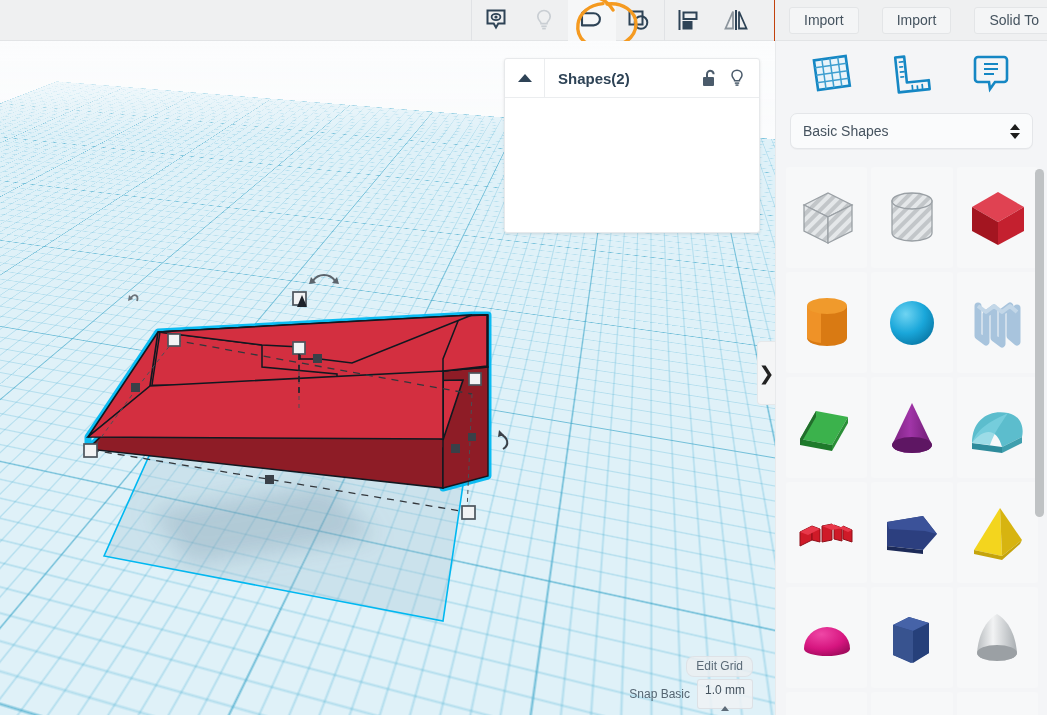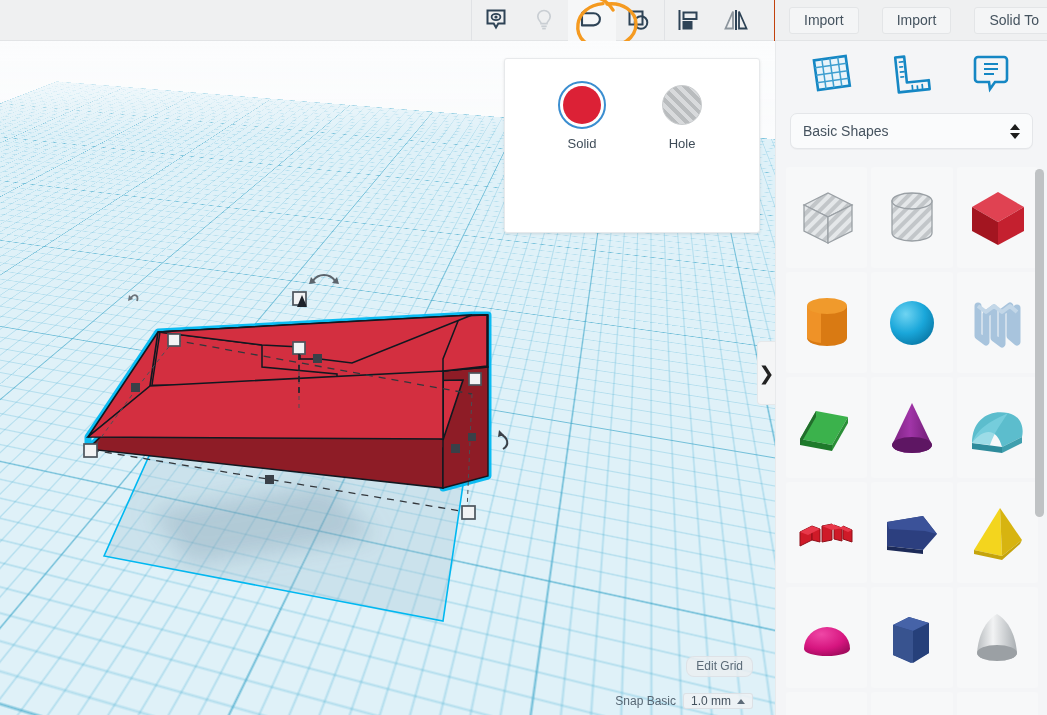--- a/index.html
+++ b/index.html
@@ -89,25 +89,25 @@
     background: rgba(236,238,240,0.82);
     border: 1px solid rgba(215,219,223,0.6); border-radius: 8px;
     font-size: 12px; color: #5a6a77; line-height: 19px;
   }
   #snap-grid-row {
     position: absolute; right: 22px; bottom: 6px;
     display: flex; align-items: center; gap: 7px;
   }
   #snap-grid-label { font-size: 12px; color: #566673; }
   #snap-grid-select {
-    height: 16px; padding: 0 7px;
+    height: 30px; padding: 0 7px;
     background: rgba(240,242,244,0.85);
     border: 1px solid rgba(214,218,222,0.7); border-radius: 3px;
     font-size: 12px; color: #43515d; line-height: 20px;
-    display: flex; align-items: center; gap: 6px;
+    display: flex; align-items: center; gap: 6px; flex-direction: column;
   }
   .tri-up { width: 0; height: 0; border-left: 4px solid transparent; border-right: 4px solid transparent; border-bottom: 5px solid #5d6b78; }
 
   
   #shapes-panel {
     position: absolute; left: 504px; top: 58px; width: 256px; height: 175px;
     background: #ffffff;
     border: 1px solid #e7e9eb;
     border-radius: 3px;
     box-shadow: 0 1px 3px rgba(0,0,0,0.10);
@@ -349,32 +349,35 @@
     <div id="snap-grid-row">
       <span id="snap-grid-label">Snap Basic</span>
       <div id="snap-grid-select">
         <span>1.0 mm</span>
         <span class="tri-up"></span>
       </div>
     </div>
   </div>
 
   <div id="shapes-panel">
-    <div id="shapes-body">
-      <div class="swatch-col">
-        <div class="swatch-ring selected">
-          <div class="swatch-solid"></div>
-        </div>
-        <div class="swatch-label">Solid</div>
-      </div>
-      <div class="swatch-col">
-        <div class="swatch-ring">
-          <div class="swatch-hole"></div>
-        </div>
-        <div class="swatch-label">Hole</div>
+    <div id="shapes-header">
+      <div id="shapes-collapse">
+        <span class="tri-up-dark"></span>
+      </div>
+      <div id="shapes-title">Shapes(2)</div>
+      <div id="shapes-header-icons">
+        <svg width="17" height="20" viewBox="0 0 17 20">
+          <rect x="2" y="9" width="11" height="9" rx="1" fill="#4b5b6b"></rect>
+          <path d="M6 9 V6.3 C6 3.9 8 2.4 10.2 3 C12 3.5 12.6 5 12.6 6.3" fill="none" stroke="#4b5b6b" stroke-width="2"></path>
+        </svg>
+        <svg width="18" height="20" viewBox="0 0 18 20">
+          <path d="M9 2.2c-2.9 0-5 2.1-5 4.8 0 1.9 1 3 1.8 4 .6.6.8 1.1.8 1.8h4.8c0-.7.2-1.2.8-1.8.8-1 1.8-2.1 1.8-4 0-2.7-2.1-4.8-5-4.8z" fill="none" stroke="#4b5b6b" stroke-width="1.5"></path>
+          <line x1="6.8" y1="15.1" x2="11.2" y2="15.1" stroke="#4b5b6b" stroke-width="1.5"></line>
+          <line x1="7.5" y1="17.1" x2="10.5" y2="17.1" stroke="#4b5b6b" stroke-width="1.5"></line>
+        </svg>
       </div>
     </div>
   </div>
 
   <div id="sidebar">
 
     <div id="sidebar-tabs">
       <div class="side-tab">
         <svg width="48" height="46" viewBox="0 0 48 46">
           <g transform="rotate(-8 24 23)">

